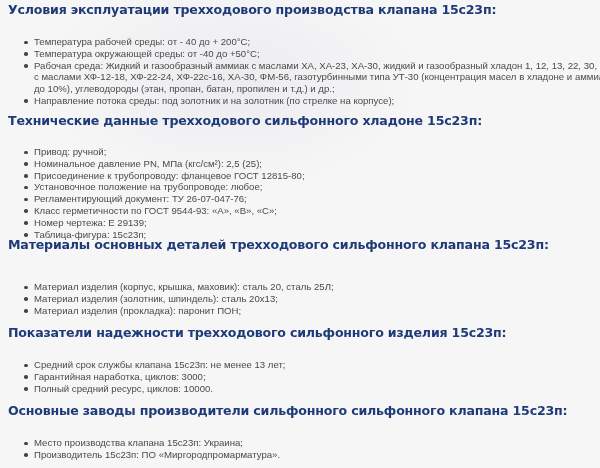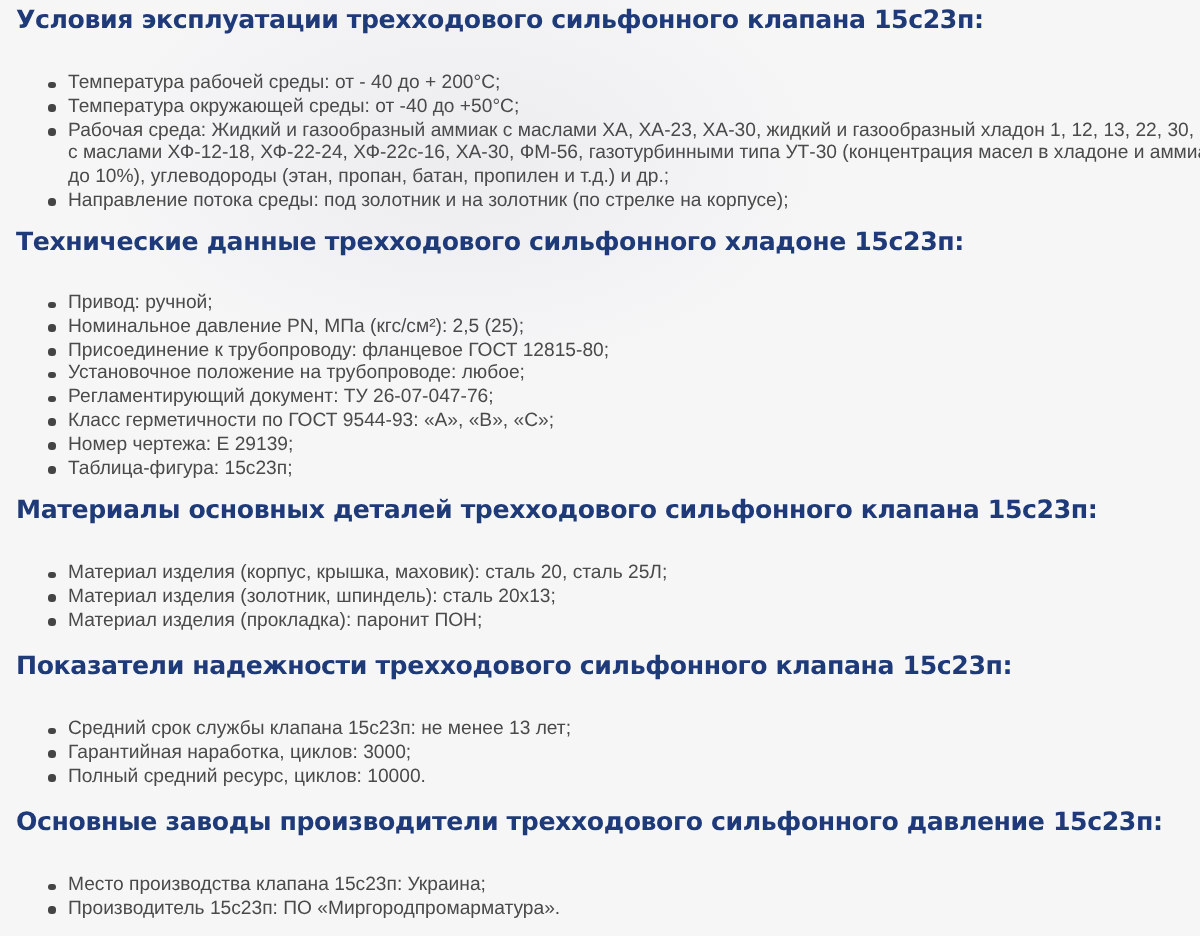--- a/index.html
+++ b/index.html
@@ -59,35 +59,35 @@
       top: 4.5px;
       width: 3.5px;
       height: 3.5px;
       border-radius: 50%;
       background: #444;
     }
     .sec1-title { position: absolute; top: 2px; left: 8px; }
     .sec1-list  { position: absolute; top: 36px; left: 0; width: 600px; }
     .sec2-title { position: absolute; top: 113px; left: 8px; }
     .sec2-list  { position: absolute; top: 146px; left: 0; width: 600px; }
-    .sec3-title { position: absolute; top: 247px; left: 8px; }
+    .sec3-title { position: absolute; top: 237px; left: 8px; }
     .sec3-list  { position: absolute; top: 281px; left: 0; width: 600px; }
     .sec4-title { position: absolute; top: 325px; left: 8px; }
     .sec4-list  { position: absolute; top: 359px; left: 0; width: 600px; }
     .sec5-title { position: absolute; top: 403px; left: 8px; }
     .sec5-list  { position: absolute; top: 437px; left: 0; width: 600px; }
   </style>
 </head>
 <body>
 
 <div class="watermark"></div>
 
 <div class="content">
 
-  <h2 class="section-title sec1-title">Условия эксплуатации трехходового сильфонного клапана 15с23п:</h2>
+  <h2 class="section-title sec1-title">Условия эксплуатации трехходового производства клапана 15с23п:</h2>
   <ul class="items sec1-list">
     <li>Температура рабочей среды: от - 40 до + 200°С;</li>
     <li>Температура окружающей среды: от -40 до +50°С;</li>
     <li>Рабочая среда: Жидкий и газообразный аммиак с маслами ХА, ХА-23, ХА-30, жидкий и газообразный хладон 1, 12, 13, 22, 30, 502 с маслами ХФ-12-18, ХФ-22-24, ХФ-22с-16, ХА-30, ФМ-56, газотурбинными типа УТ-30 (концентрация масел в хладоне и аммиаке до 10%), углеводороды (этан, пропан, батан, пропилен и т.д.) и др.;</li>
     <li>Направление потока среды: под золотник и на золотник (по стрелке на корпусе);</li>
   </ul>
 
   <h2 class="section-title sec2-title">Технические данные трехходового сильфонного хладоне 15с23п:</h2>
   <ul class="items sec2-list">
     <li>Привод: ручной;</li>
@@ -100,26 +100,26 @@
     <li>Таблица-фигура: 15с23п;</li>
   </ul>
 
   <h2 class="section-title sec3-title">Материалы основных деталей трехходового сильфонного клапана 15с23п:</h2>
   <ul class="items sec3-list">
     <li>Материал изделия (корпус, крышка, маховик): сталь 20, сталь 25Л;</li>
     <li>Материал изделия (золотник, шпиндель): сталь 20х13;</li>
     <li>Материал изделия (прокладка): паронит ПОН;</li>
   </ul>
 
-  <h2 class="section-title sec4-title">Показатели надежности трехходового сильфонного клапана 15с23п:</h2>
+  <h2 class="section-title sec4-title">Показатели надежности трехходового сильфонного изделия 15с23п:</h2>
   <ul class="items sec4-list">
     <li>Средний срок службы клапана 15с23п: не менее 13 лет;</li>
     <li>Гарантийная наработка, циклов: 3000;</li>
     <li>Полный средний ресурс, циклов: 10000.</li>
   </ul>
 
-  <h2 class="section-title sec5-title">Основные заводы производители трехходового сильфонного давление 15с23п:</h2>
+  <h2 class="section-title sec5-title">Основные заводы производители сильфонного сильфонного клапана 15с23п:</h2>
   <ul class="items sec5-list">
     <li>Место производства клапана 15с23п: Украина;</li>
     <li>Производитель 15с23п:  ПО «Миргородпромарматура».</li>
   </ul>
 
 </div>
 
 </body></html>

